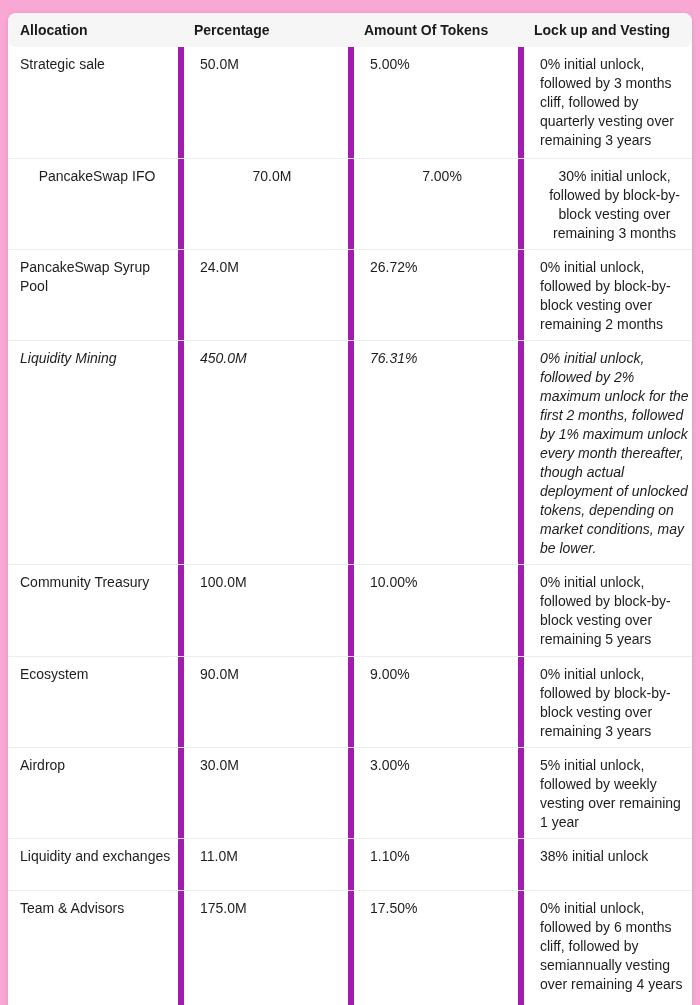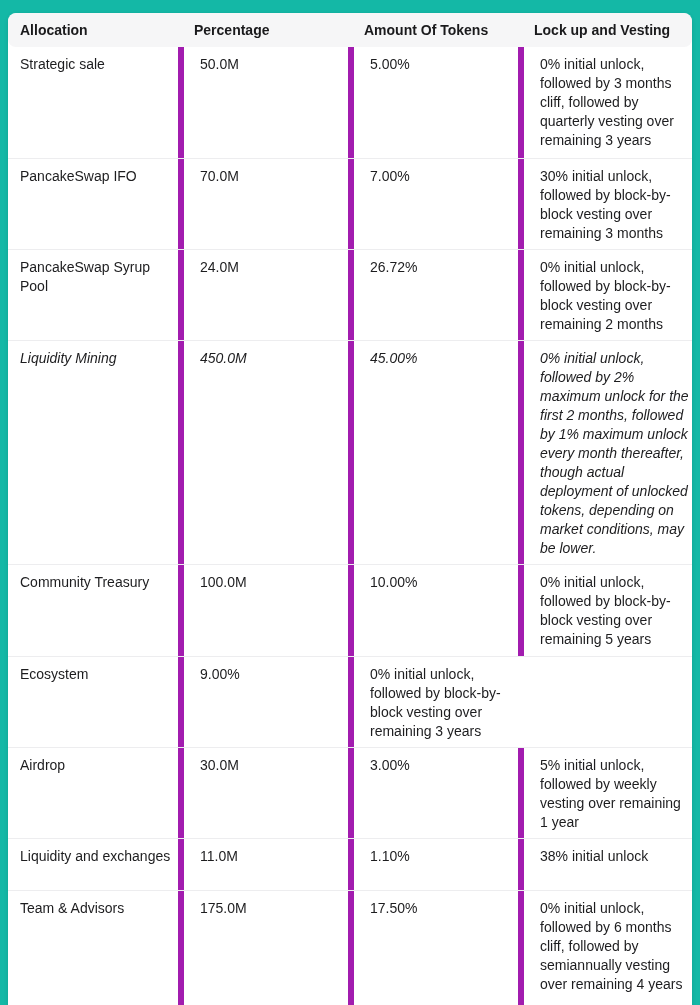--- a/index.html
+++ b/index.html
@@ -6,21 +6,21 @@
   html, body {
     width: 700px;
     background: #ffffff;
     font-family: "Liberation Sans", "DejaVu Sans", sans-serif;
   }
   .viewport {
     position: relative;
     width: 700px;
     height: 1005px;
     overflow: hidden;
-    background: #14b8a6;
+    background: #f9a8d4;
   }
   .table-card {
     position: absolute;
     left: 8px;
     top: 13px;
     width: 684px;
     background: #ffffff;
     border-radius: 9px;
     box-shadow: 0 1px 5px rgba(0,0,0,0.10), 0 0 1px rgba(0,0,0,0.06);
   }
@@ -43,21 +43,21 @@
   .header-cell.c0 { padding-left: 12px; }
   .rows {}
   .row {
     display: grid;
     grid-template-columns: 170px 170px 170px 174px;
     border-bottom: 1px solid #ededef;
   }
   .row:last-child { border-bottom: none; }
   
   .row:nth-child(1) { min-height: 112px; }
-  .row:nth-child(2) { min-height: 90px; }
+  .row:nth-child(2) { min-height: 90px; text-align: center; }
   .row:nth-child(3) { min-height: 90px; }
   .row:nth-child(4) { min-height: 218px; font-style: italic; }
   .row:nth-child(5) { min-height: 92px; }
   .row:nth-child(6) { min-height: 90px; }
   .row:nth-child(7) { min-height: 90px; }
   .row:nth-child(8) { min-height: 52px; }
   .row:nth-child(9) { min-height: 122px; }
   .cell {
     font-size: 14px;
     font-weight: 400;
@@ -100,33 +100,34 @@
   <div class="row">
     <div class="cell c0">PancakeSwap Syrup Pool</div>
     <div class="cell c1">24.0M</div>
     <div class="cell c2">26.72%</div>
     <div class="cell c3">0% initial unlock, followed by block-by-block vesting over remaining 2 months</div>
   </div>
 
   <div class="row">
     <div class="cell c0">Liquidity Mining</div>
     <div class="cell c1">450.0M</div>
-    <div class="cell c2">45.00%</div>
+    <div class="cell c2">76.31%</div>
     <div class="cell c3">0% initial unlock, followed by 2% maximum unlock for the first 2 months, followed by 1% maximum unlock every month thereafter, though actual deployment of unlocked tokens, depending on market conditions, may be lower.</div>
   </div>
 
   <div class="row">
     <div class="cell c0">Community Treasury</div>
     <div class="cell c1">100.0M</div>
     <div class="cell c2">10.00%</div>
     <div class="cell c3">0% initial unlock, followed by block-by-block vesting over remaining 5 years</div>
   </div>
 
   <div class="row">
     <div class="cell c0">Ecosystem</div>
+    <div class="cell c1">90.0M</div>
     <div class="cell c2">9.00%</div>
     <div class="cell c3">0% initial unlock, followed by block-by-block vesting over remaining 3 years</div>
   </div>
 
   <div class="row">
     <div class="cell c0">Airdrop</div>
     <div class="cell c1">30.0M</div>
     <div class="cell c2">3.00%</div>
     <div class="cell c3">5% initial unlock, followed by weekly vesting over remaining 1 year</div>
   </div>

